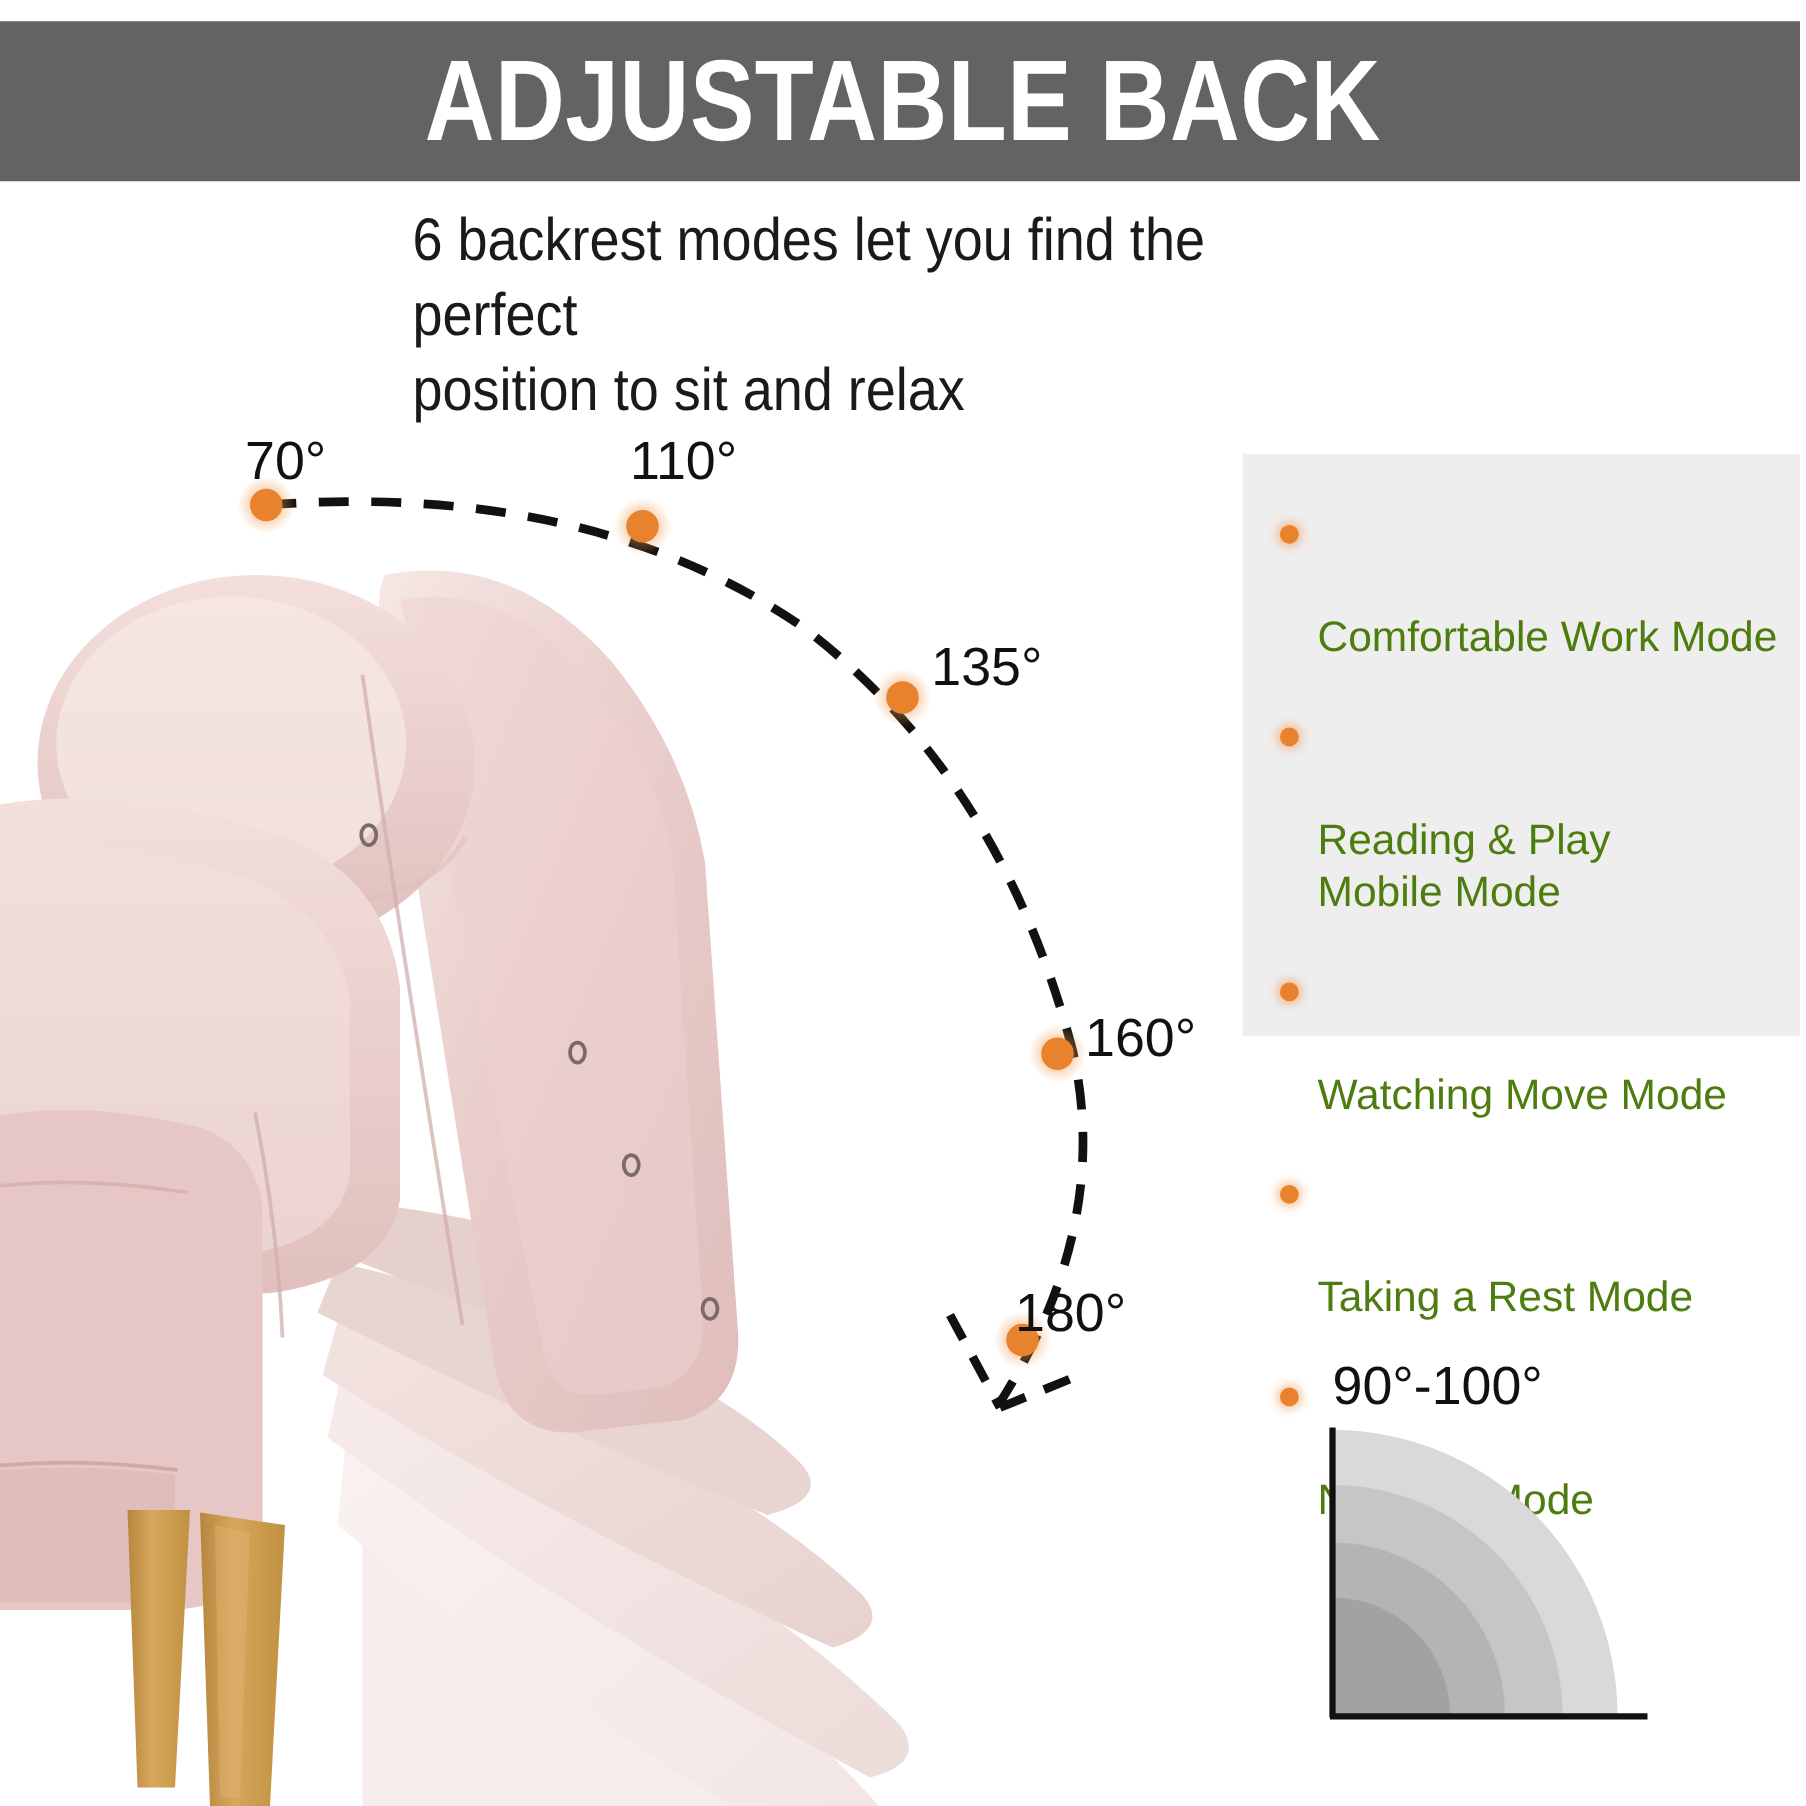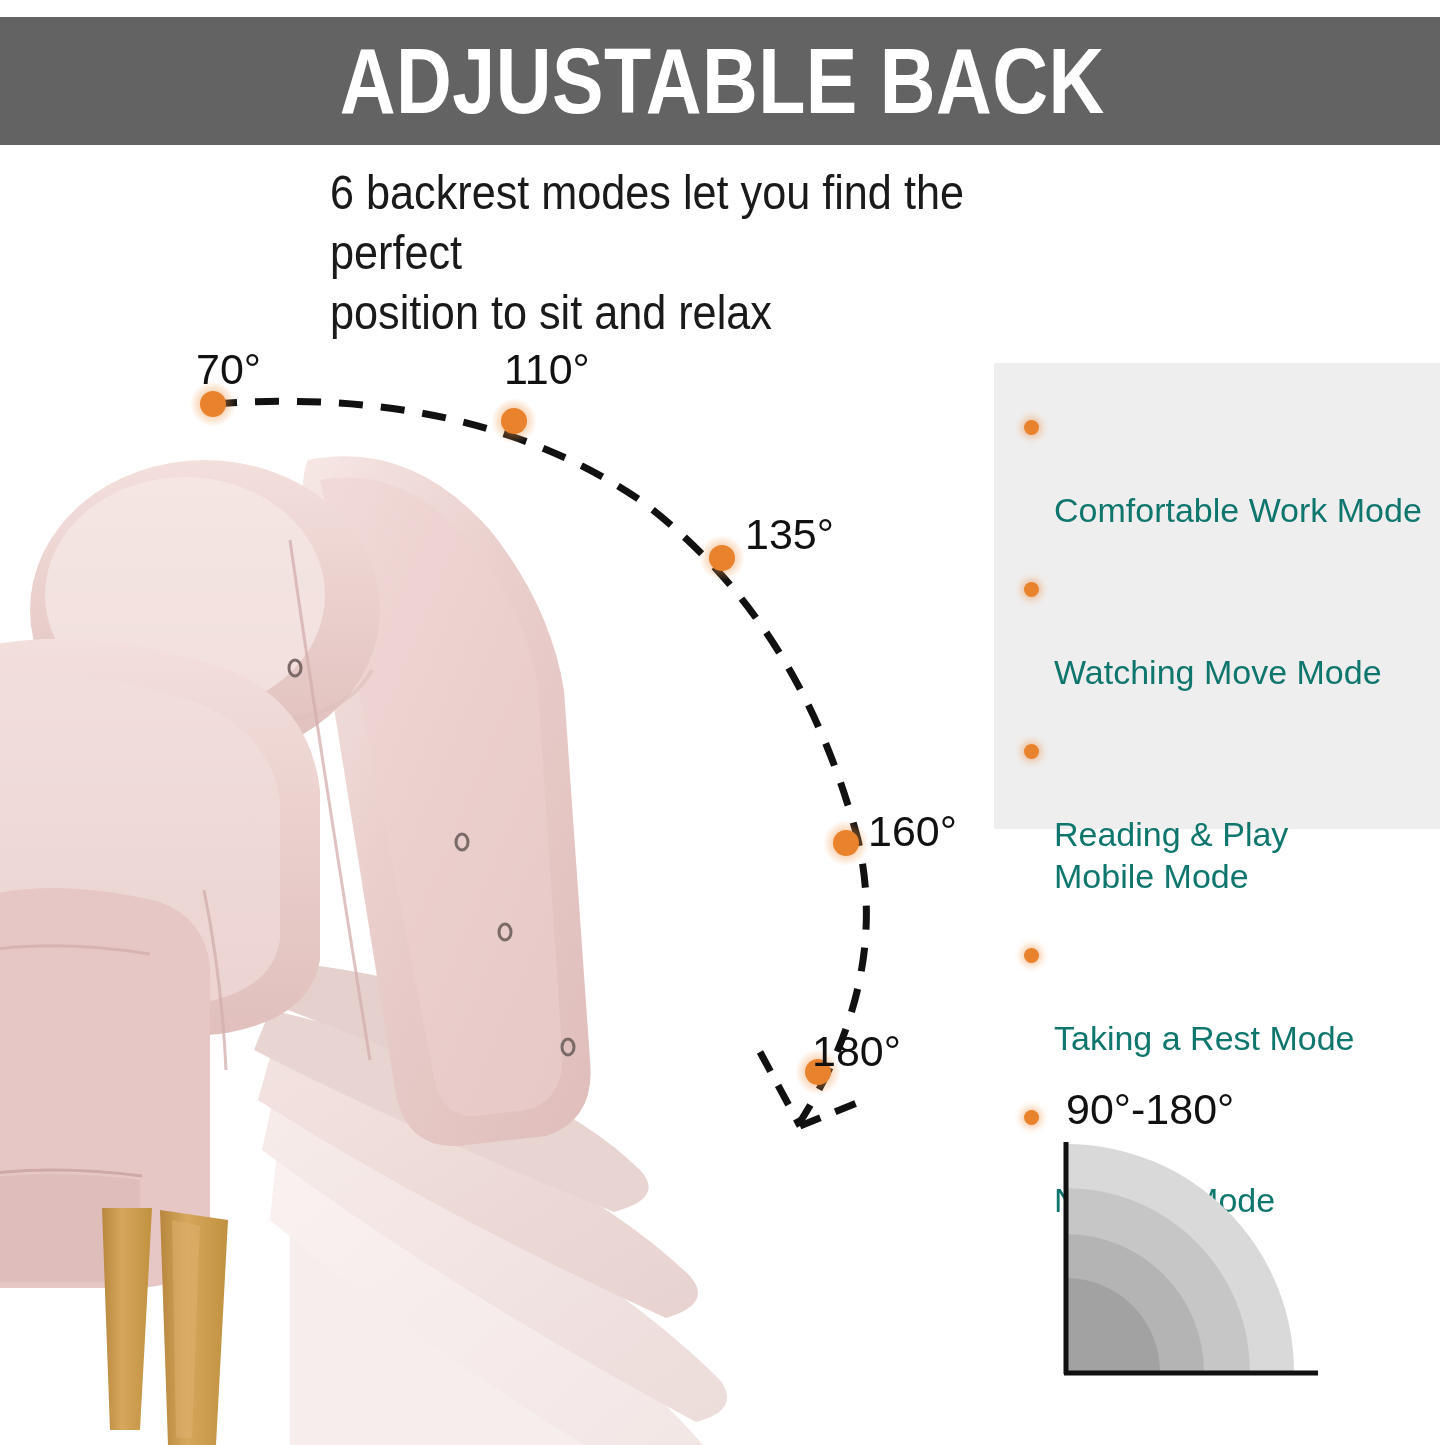--- a/index.html
+++ b/index.html
@@ -49,21 +49,21 @@
     position:absolute;left:994px;top:363px;width:451px;height:466px;
     background:#efeeee;
     box-sizing:border-box;
     padding:42px 18px 20px 20px;
   }
   .legend-list{list-style:none;margin:0;padding:0;}
   .legend-item{
     position:relative;
     padding-left:40px;
     margin-bottom:36px;
-    color:#0f766e;
+    color:#4d7c0f;
     font-family:"Liberation Sans","DejaVu Sans",sans-serif;
     font-size:34px;
     line-height:42px;
     font-weight:400;
     white-space:pre-line;
   }
   .legend-item:last-child{margin-bottom:0;}
   .legend-item .bdot{
     position:absolute;left:10px;top:15px;
     width:15px;height:15px;border-radius:50%;
@@ -232,40 +232,40 @@
   <div class="ang ang-180">180°</div>
 
   <div class="legend">
     <ul class="legend-list">
       <li class="legend-item">
         <span class="bdot"></span>
         <span>Comfortable Work Mode</span>
       </li>
       <li class="legend-item">
         <span class="bdot"></span>
-        <span>Watching Move Mode</span>
-      </li>
-      <li class="legend-item">
-        <span class="bdot"></span>
         <span>Reading &amp; Play
 Mobile Mode</span>
       </li>
       <li class="legend-item">
         <span class="bdot"></span>
+        <span>Watching Move Mode</span>
+      </li>
+      <li class="legend-item">
+        <span class="bdot"></span>
         <span>Taking a Rest Mode</span>
       </li>
       <li class="legend-item">
         <span class="bdot"></span>
         <span>Napping Mode</span>
       </li>
     </ul>
   </div>
 
   <div class="qwrap">
-    <div class="qlabel">90°-180°</div>
+    <div class="qlabel">90°-100°</div>
     <svg style="position:absolute;left:0px;top:50px;width:275px;height:240px;" viewBox="0 0 275 240">
 
       <path d="M6 234 L6 6 A228 228 0 0 1 234 234 Z" fill="#d9d9d9"></path>
       <path d="M6 234 L6 50 A184 184 0 0 1 190 234 Z" fill="#c6c6c6"></path>
       <path d="M6 234 L6 96 A138 138 0 0 1 144 234 Z" fill="#b4b4b4"></path>
       <path d="M6 234 L6 140 A94 94 0 0 1 100 234 Z" fill="#a2a2a2"></path>
 
       <line x1="6" y1="4" x2="6" y2="236" stroke="#111111" stroke-width="5"></line>
       <line x1="4" y1="235" x2="258" y2="235" stroke="#111111" stroke-width="5"></line>
     </svg>

